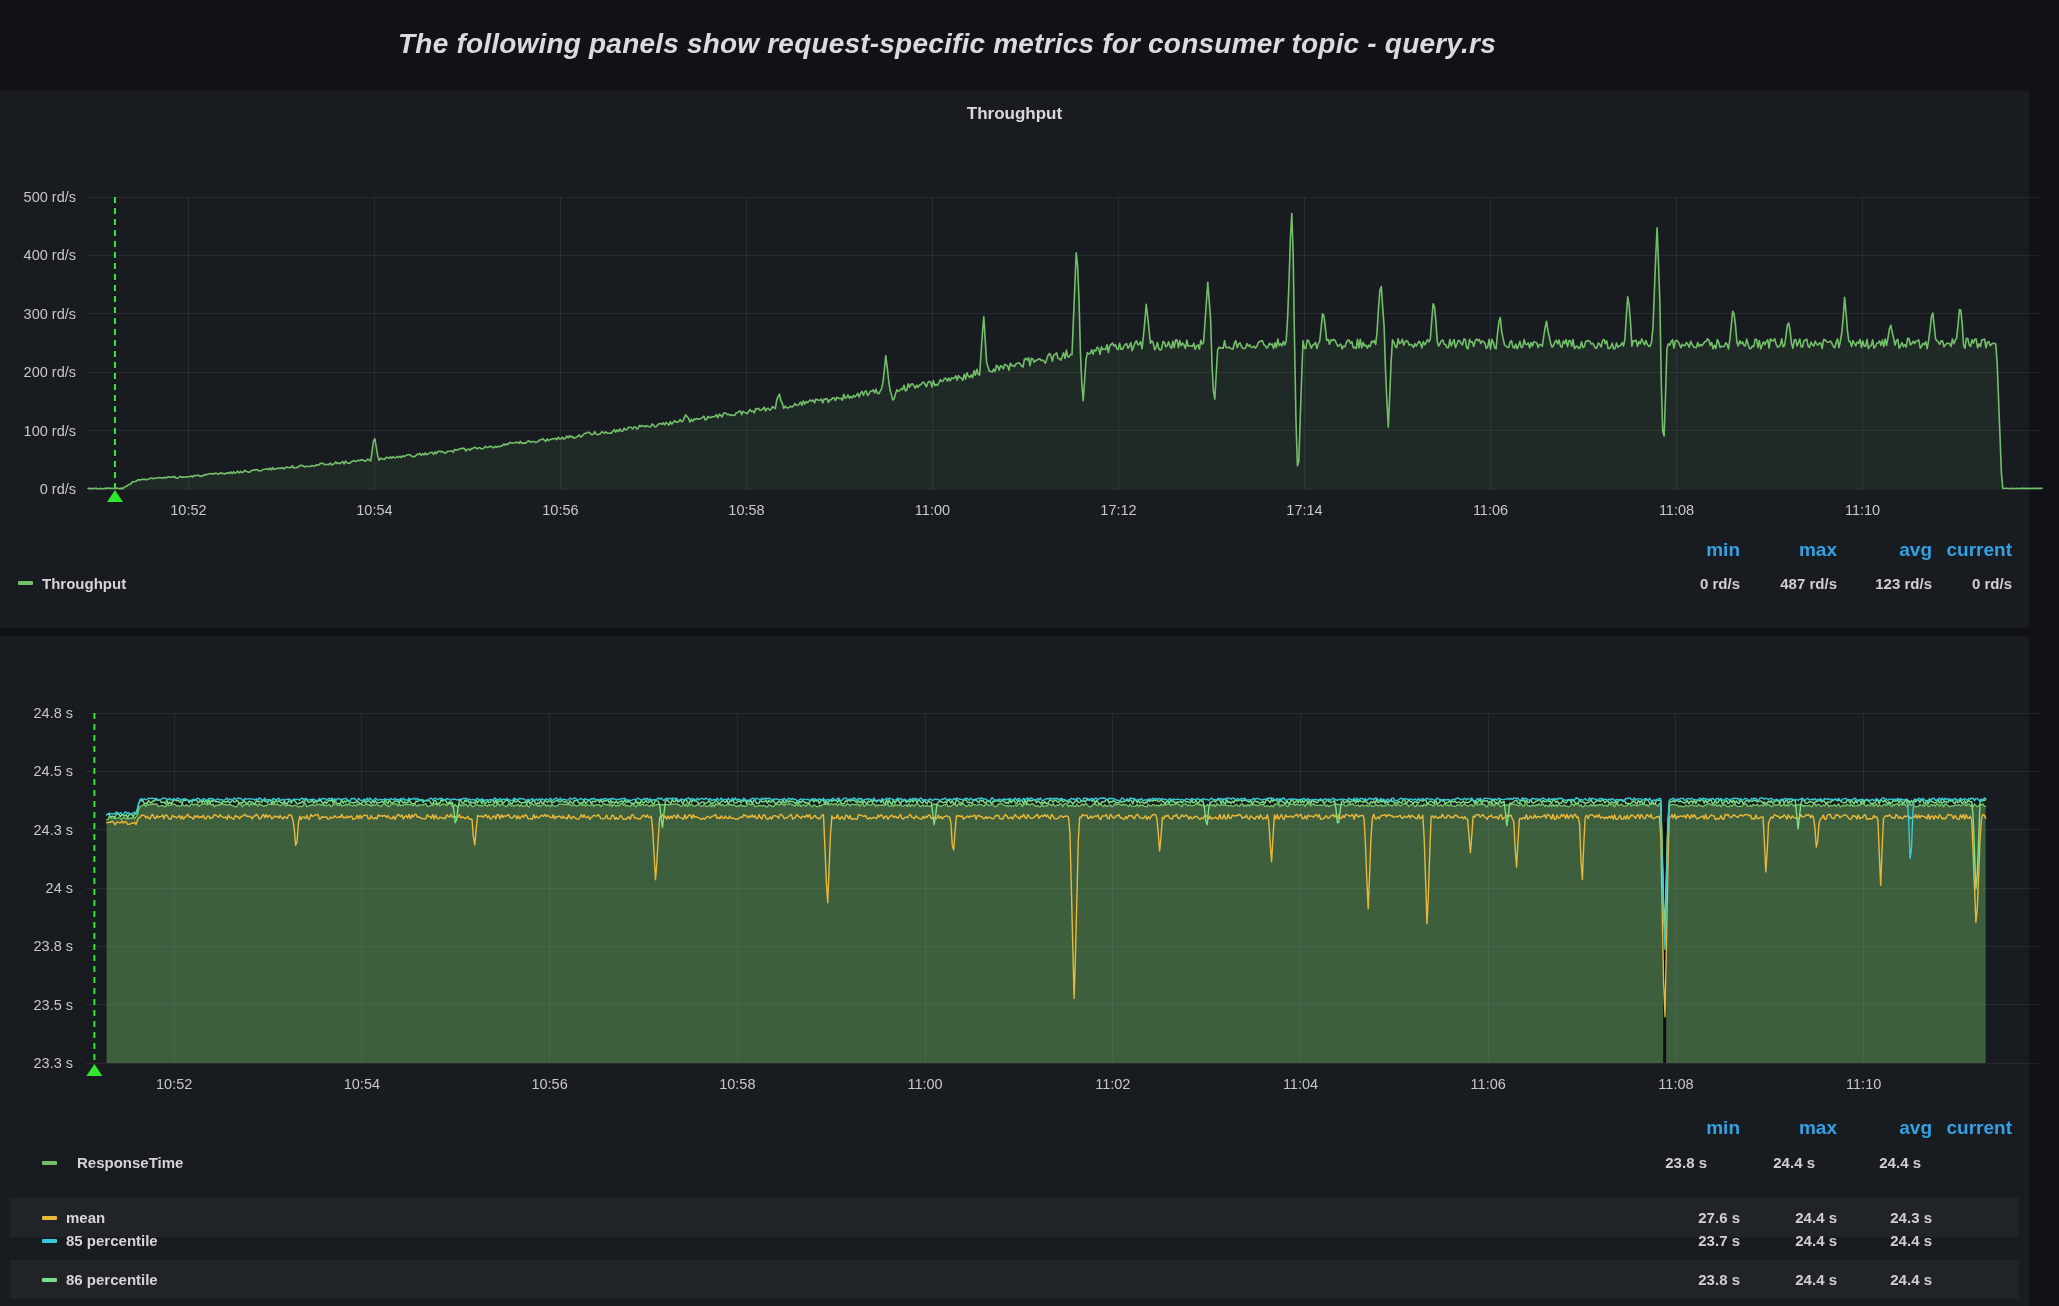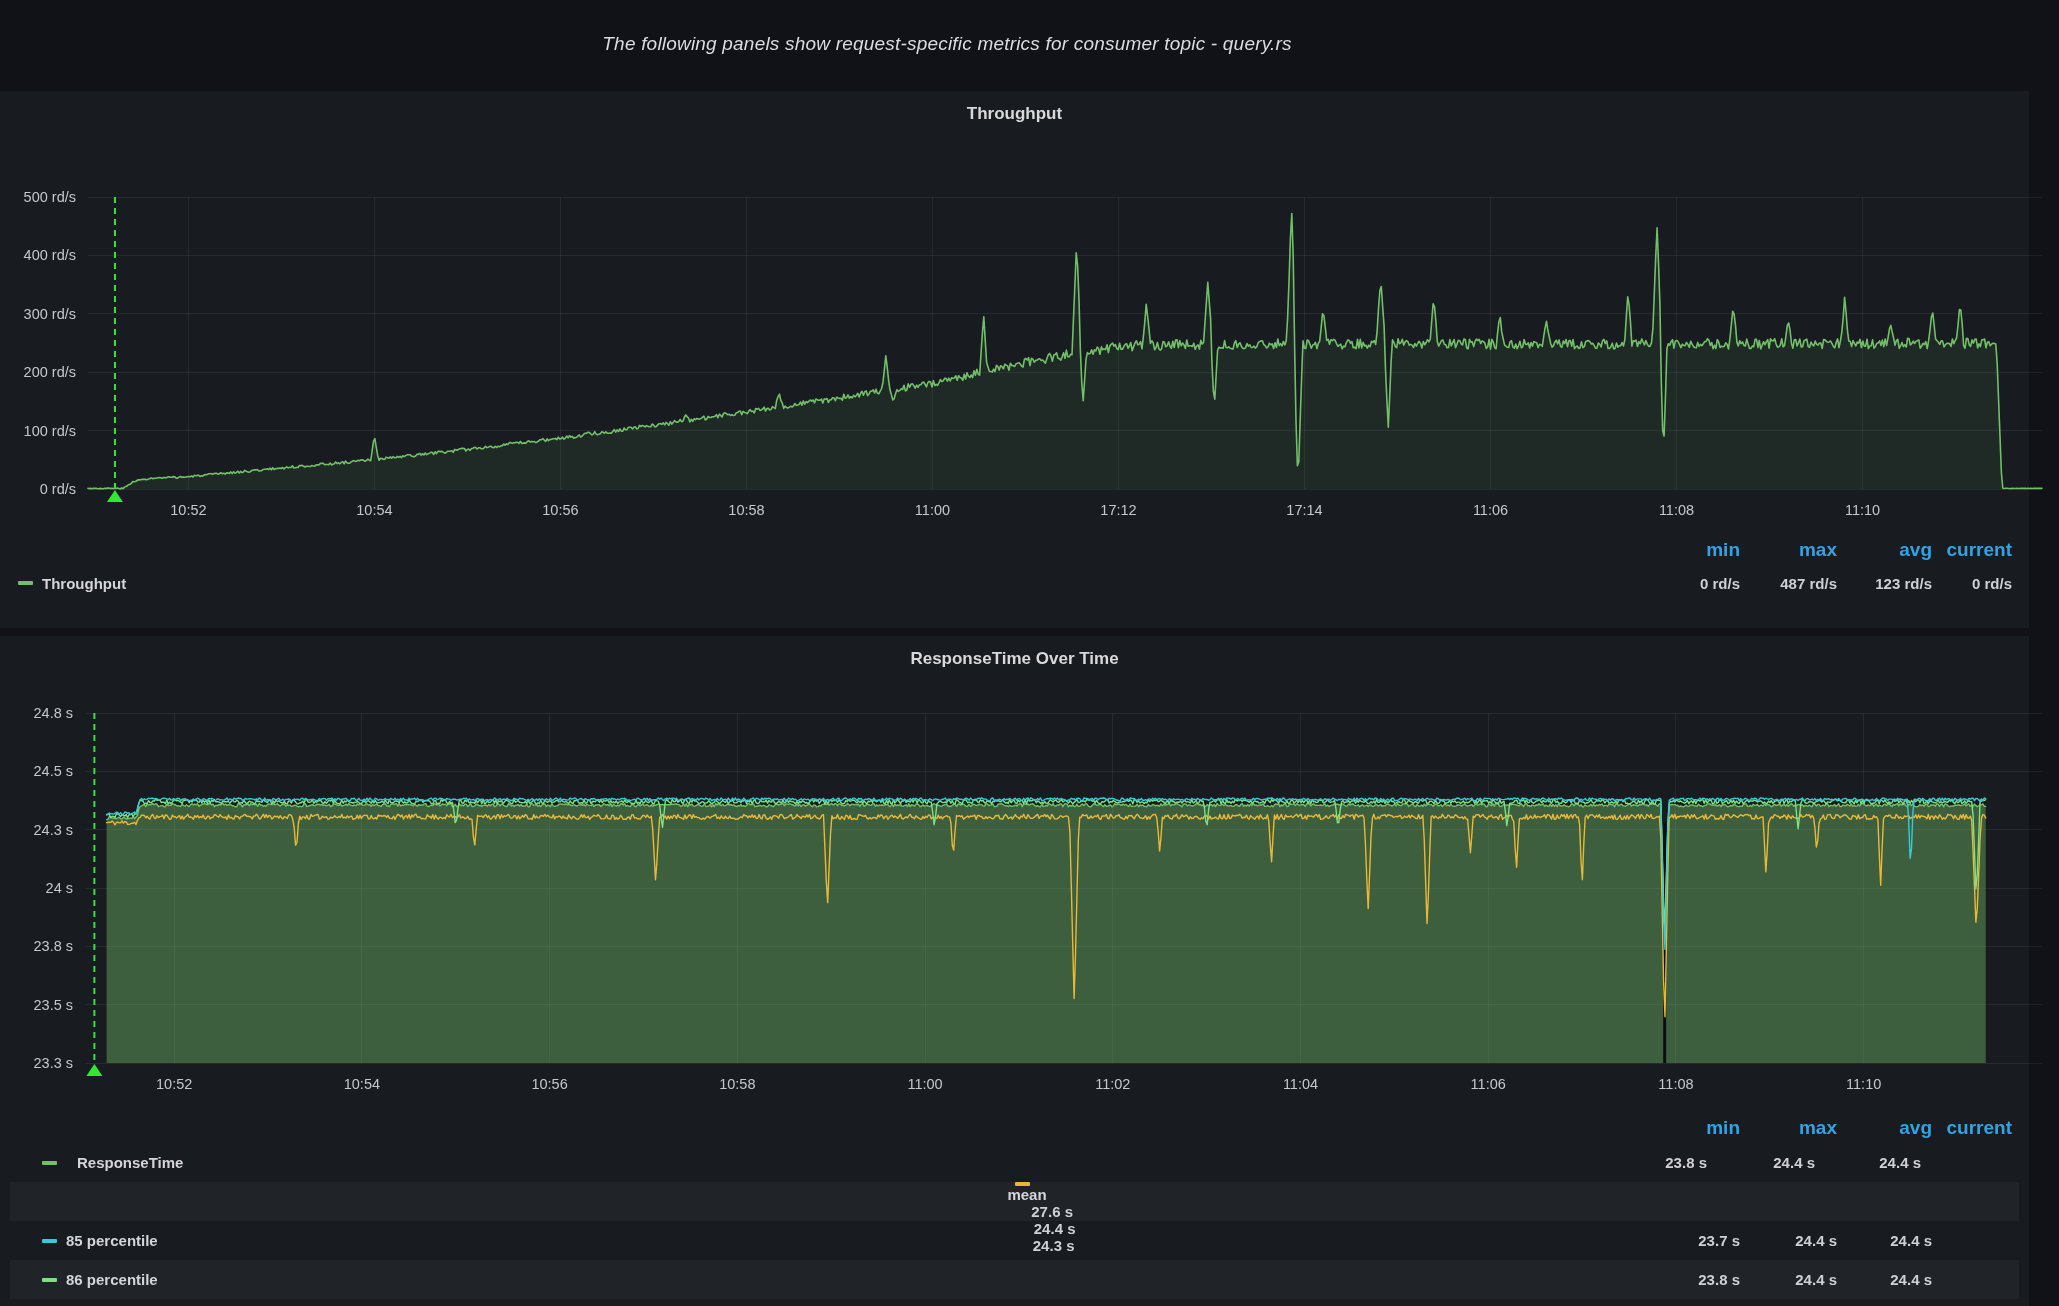--- a/index.html
+++ b/index.html
@@ -3,21 +3,21 @@
 <meta charset="utf-8">
 <style>
   html,body{margin:0;padding:0}
   body{
     width:2059px;height:1306px;position:relative;overflow:hidden;
     background:#111217;font-family:"Liberation Sans",sans-serif;
     -webkit-font-smoothing:antialiased;
   }
   .dash-header{position:absolute;top:0;left:0;width:1894px;height:88px;
     display:flex;align-items:center;justify-content:center}
-  .dash-title{margin:0;font-size:19px;font-style:italic;font-weight:400;color:#DADBDF;letter-spacing:0.2px}
+  .dash-title{margin:0;font-size:28px;font-style:italic;font-weight:700;color:#DADBDF;letter-spacing:0.2px}
   .panel{position:absolute;left:0;width:2029px;background:#181B1F}
   .panel-title{position:absolute;top:13px;left:0;width:100%;text-align:center;margin:0;
     font-size:17px;font-weight:700;color:#D8D9DA;cursor:pointer}
   svg.chart{position:absolute;top:0;left:0}
   .legend-row{position:absolute;left:10px;right:10px;display:flex;align-items:center;
     padding-right:7px;box-sizing:border-box}
   .legend-row.striped{background:rgba(202,212,236,0.05)}
   .legend-swatch{width:15px;height:4px;border-radius:1px;margin-right:9px;flex:none}
   .legend-label{font-size:15px;font-weight:600;color:#D4D5D9;cursor:pointer;white-space:nowrap}
   .legend-spacer{flex:1}
@@ -94,21 +94,20 @@
         <span class="legend-spacer"></span>
         <span class="stat-col" style="width: 92px;">0 rd/s</span>
         <span class="stat-col" style="width: 97px;">487 rd/s</span>
         <span class="stat-col" style="width: 95px;">123 rd/s</span>
         <span class="stat-col" style="width: 80px;">0 rd/s</span>
       </div>
     </div>
 </section>
 
 <section class="panel" id="panel-responsetime" style="top:636px;height:670px">
-  <h2 class="panel-title">ResponseTime Over Time</h2>
   <svg class="chart" id="chart-responsetime" width="2059" height="670">
       <g stroke="rgba(204,215,255,0.08)" stroke-width="1" shape-rendering="crispEdges">
         <line x1="85" x2="2042" y1="77" y2="77"></line>
         <line x1="85" x2="2042" y1="135.33333333333331" y2="135.33333333333331"></line>
         <line x1="85" x2="2042" y1="193.66666666666666" y2="193.66666666666666"></line>
         <line x1="85" x2="2042" y1="252" y2="252"></line>
         <line x1="85" x2="2042" y1="310.3333333333333" y2="310.3333333333333"></line>
         <line x1="85" x2="2042" y1="368.6666666666667" y2="368.6666666666667"></line>
         <line x1="85" x2="2042" y1="427" y2="427"></line>
         <line x1="174.1678657074343" x2="174.1678657074343" y1="77" y2="427"></line>
@@ -163,21 +162,21 @@
       </div>
       <div class="legend-row" style="top: 507px; height: 39px; padding-left: 32px; gap: 11px;">
         <span class="legend-swatch" style="background: rgb(115, 191, 105);"></span>
         <span class="legend-label">ResponseTime</span>
         <span class="legend-spacer"></span>
         <span class="stat-col" style="width: 92px;">23.8 s</span>
         <span class="stat-col" style="width: 97px;">24.4 s</span>
         <span class="stat-col" style="width: 95px;">24.4 s</span>
         <span class="stat-col" style="width: 80px;"></span>
       </div>
-      <div class="legend-row striped" style="top: 546px; height: 39px; padding-left: 32px; flex-direction: column;">
+      <div class="legend-row striped" style="top: 562px; height: 39px; padding-left: 32px;">
         <span class="legend-swatch" style="background: rgb(234, 184, 57);"></span>
         <span class="legend-label">mean</span>
         <span class="legend-spacer"></span>
         <span class="stat-col" style="width: 92px;">27.6 s</span>
         <span class="stat-col" style="width: 97px;">24.4 s</span>
         <span class="stat-col" style="width: 95px;">24.3 s</span>
         <span class="stat-col" style="width: 80px;"></span>
       </div>
       <div class="legend-row" style="top: 585px; height: 39px; padding-left: 32px;">
         <span class="legend-swatch" style="background: rgb(56, 203, 213);"></span>

